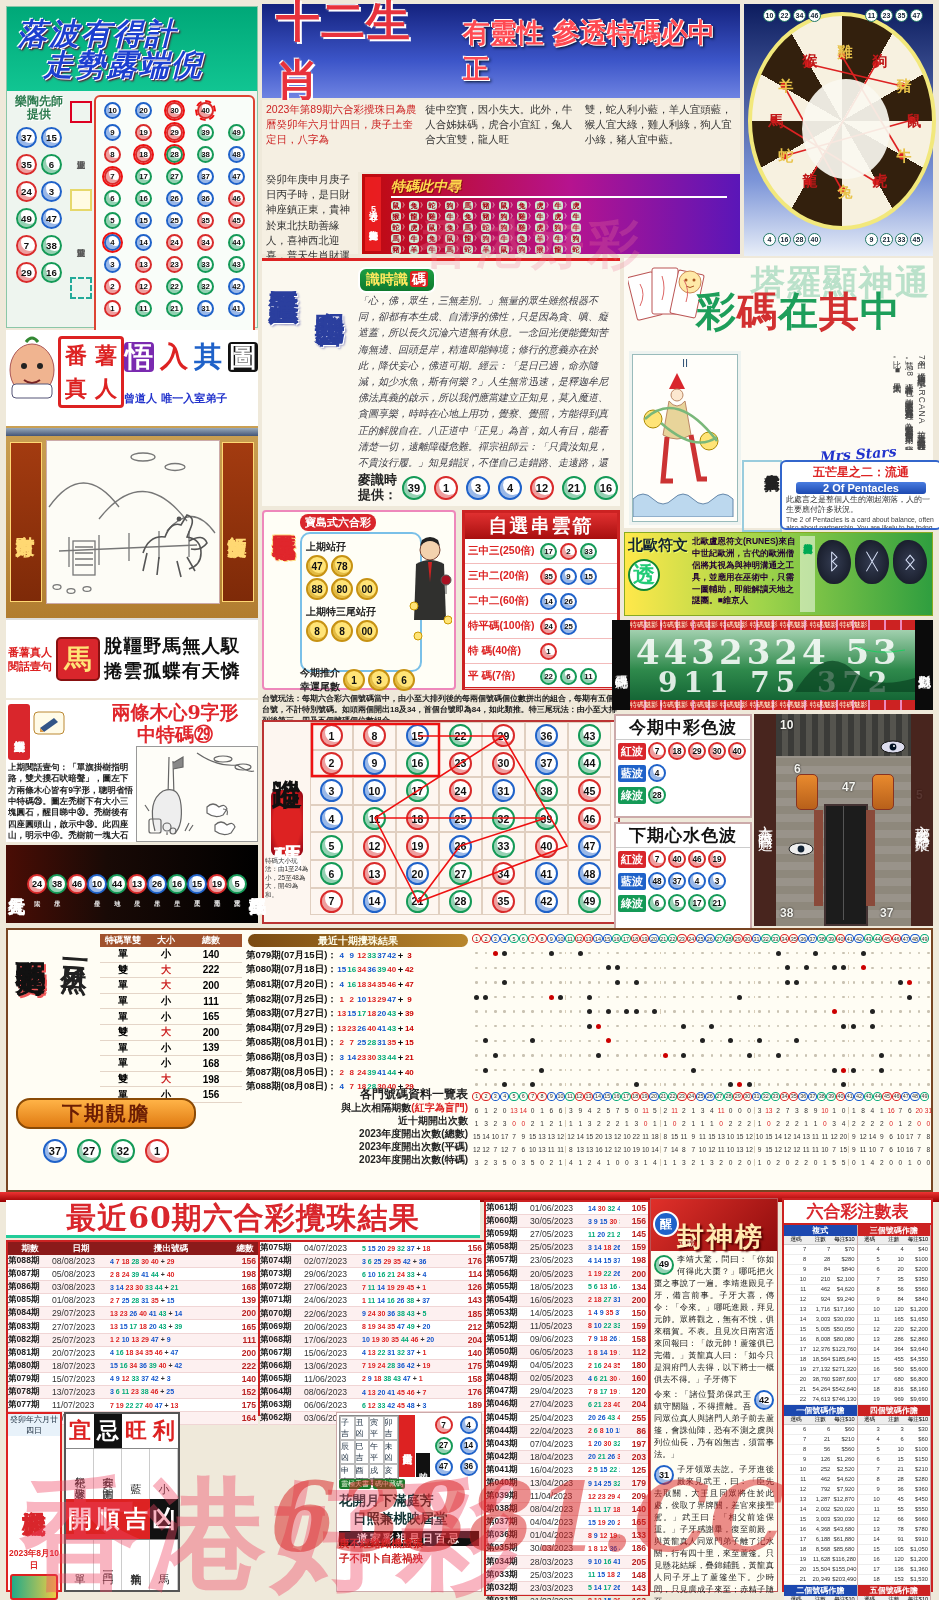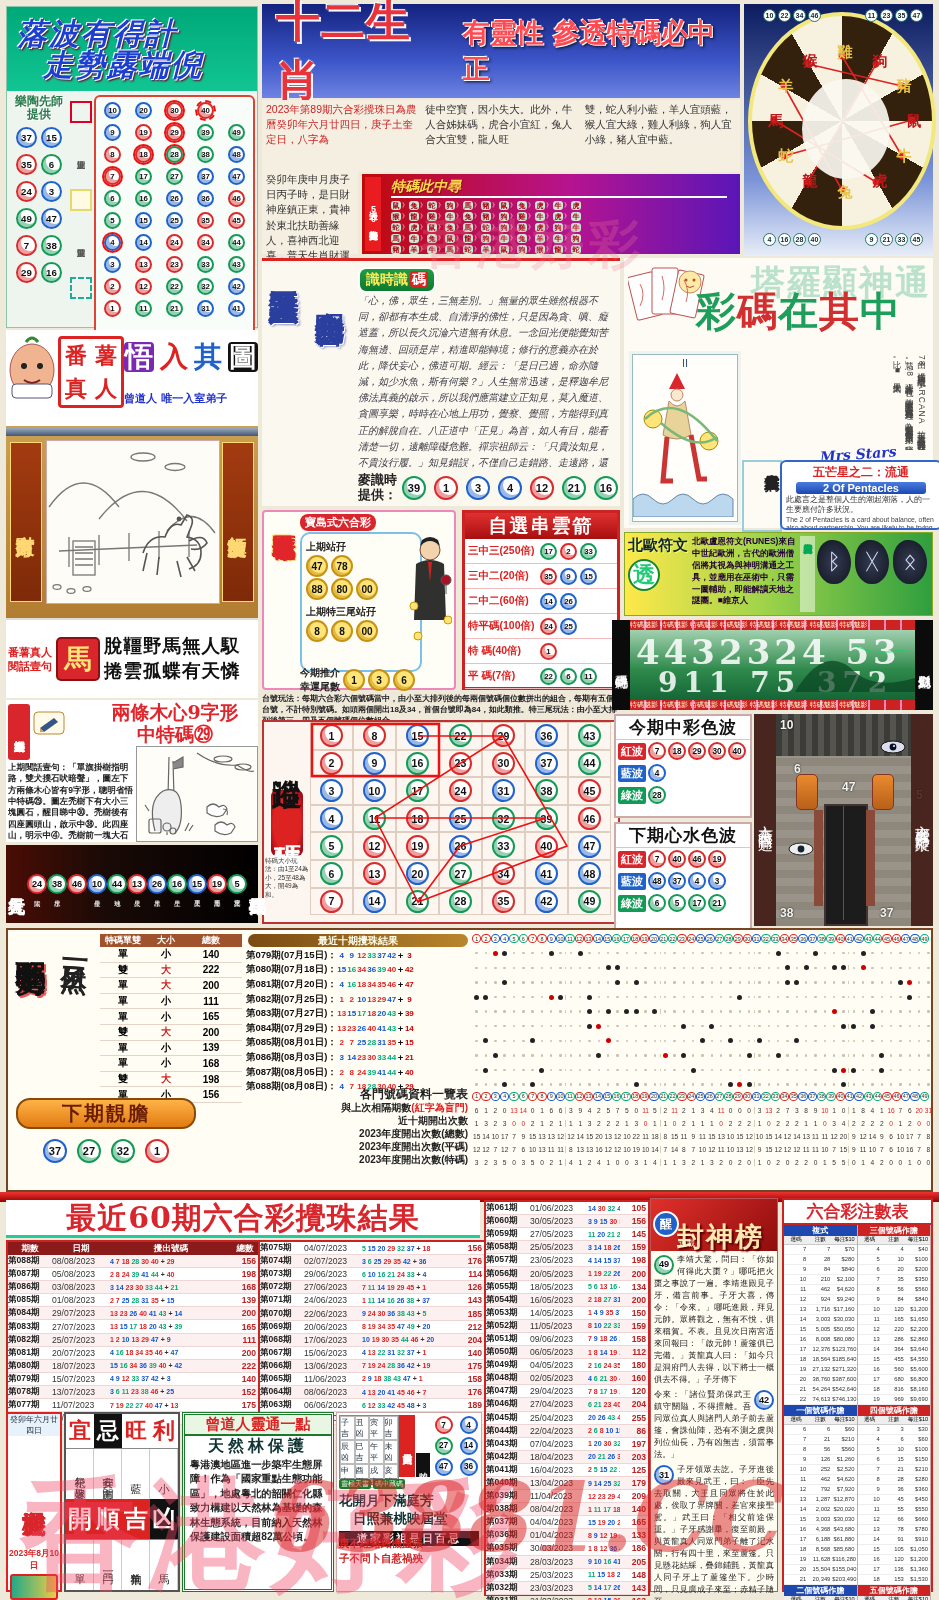--- a/index.html
+++ b/index.html
@@ -3695,25 +3695,20 @@
         <div class="w-on-red">吉</div>
         <div class="w-on-blk">凶</div>
       </div>
       <div class="alm-v">
         <div>單</div>
         <div>一二門</div>
         <div>鼠羊狗</div>
         <div>馬</div>
       </div>
     </div>
-  <div class="panel" id="p-zeng">
-    <div id="zg-title">曾道人靈通一點</div>
-    <div id="zg-sub">天然林保護</div>
-    <div id="zg-text">粵港澳地區進一步築牢生態屏障！作為「國家重點生態功能區」，地處粵北的韶關仁化縣致力構建以天然林為基礎的森林生態系統，目前納入天然林保護建設面積超82萬公頃。</div>
-  </div>
   <div class="panel" id="p-cluster">
     <div id="hours">
         <div>子吉</div>
         <div>丑凶</div>
         <div>寅平</div>
         <div>卯吉</div>
         <div>辰凶</div>
         <div>巳吉</div>
         <div>午平</div>
         <div>未凶</div>

